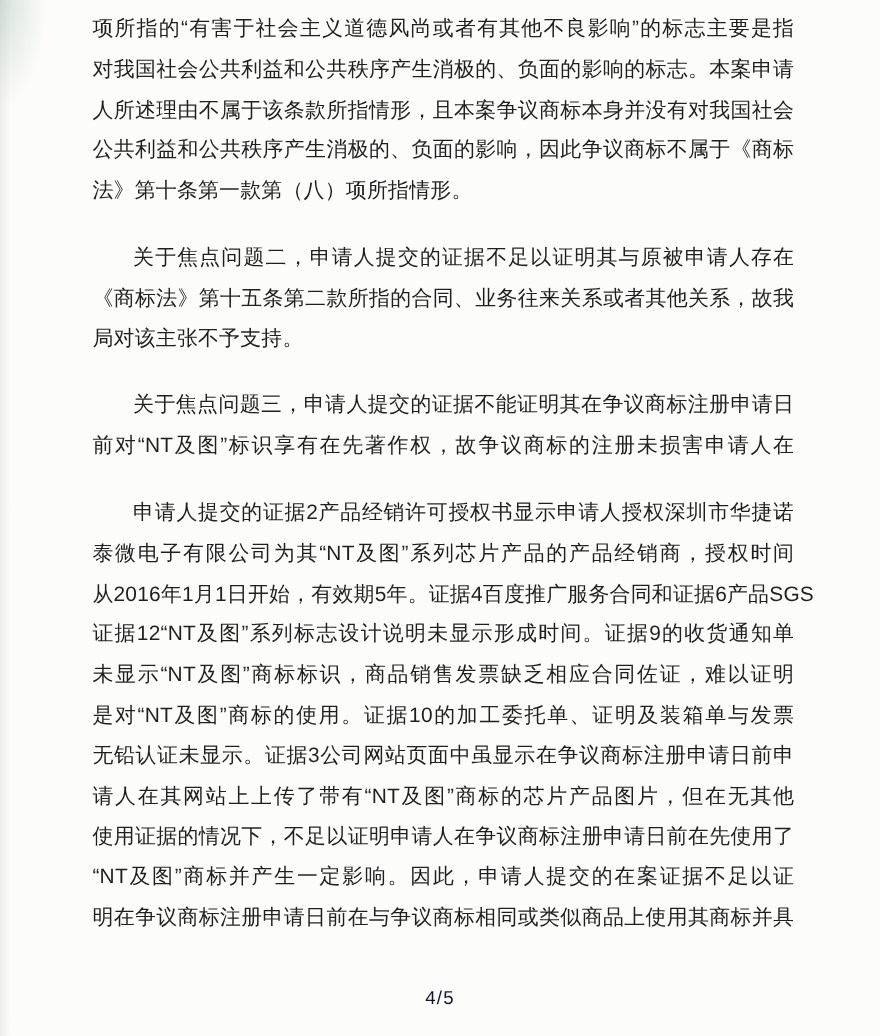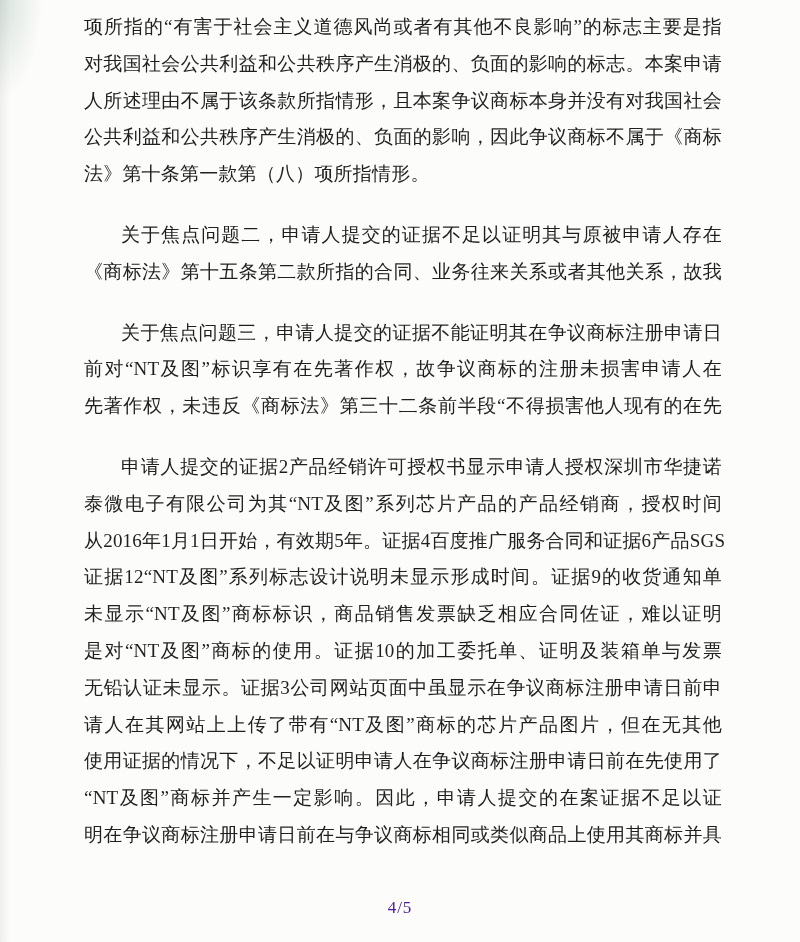--- a/index.html
+++ b/index.html
@@ -6,21 +6,21 @@
     margin: 0;
     padding: 0;
     background: #e9e9e9;
   }
   .page {
     position: relative;
     width: 800px;
     height: 942px;
     background: #fcfcfa;
     overflow: hidden;
-    font-family: Liberation Serif, serif;
+    font-family: Liberation Sans, sans-serif;
   }
   
   .scan-corner {
     position: absolute;
     left: 0; top: 0;
     width: 70px; height: 160px;
     background: radial-gradient(ellipse 60px 140px at 0% 0%, rgba(160,185,172,0.40), rgba(160,185,172,0.0) 70%);
     pointer-events: none;
   }
   .scan-edge {
@@ -55,21 +55,21 @@
     text-align-last: left;
   }
   .footer {
     position: absolute;
     left: 0;
     top: 898px;
     width: 100%;
     text-align: center;
     font-size: 17px;
     letter-spacing: 1px;
-    color: #4c1d95;
+    color: #0f172a;
   }
 </style>
 </head>
 <body>
 
 <div class="page">
 
   <div class="scan-corner"></div>
   <div class="scan-edge"></div>
 
@@ -79,26 +79,26 @@
       <div class="ln">项所指的“有害于社会主义道德风尚或者有其他不良影响”的标志主要是指</div>
       <div class="ln">对我国社会公共利益和公共秩序产生消极的、负面的影响的标志。本案申请</div>
       <div class="ln">人所述理由不属于该条款所指情形，且本案争议商标本身并没有对我国社会</div>
       <div class="ln">公共利益和公共秩序产生消极的、负面的影响，因此争议商标不属于《商标</div>
       <div class="ln end">法》第十条第一款第（八）项所指情形。</div>
     </div>
 
     <div>
       <div class="ln first">关于焦点问题二，申请人提交的证据不足以证明其与原被申请人存在</div>
       <div class="ln">《商标法》第十五条第二款所指的合同、业务往来关系或者其他关系，故我</div>
+      <div class="ln end">局对该主张不予支持。</div>
     </div>
 
     <div>
       <div class="ln first">关于焦点问题三，申请人提交的证据不能证明其在争议商标注册申请日</div>
       <div class="ln">前对“NT及图”标识享有在先著作权，故争议商标的注册未损害申请人在</div>
-      <div class="ln">先著作权，未违反《商标法》第三十二条前半段“不得损害他人现有的在先</div>
     </div>
 
     <div>
       <div class="ln first">申请人提交的证据2产品经销许可授权书显示申请人授权深圳市华捷诺</div>
       <div class="ln">泰微电子有限公司为其“NT及图”系列芯片产品的产品经销商，授权时间</div>
       <div class="ln">从2016年1月1日开始，有效期5年。证据4百度推广服务合同和证据6产品SGS</div>
       <div class="ln">证据12“NT及图”系列标志设计说明未显示形成时间。证据9的收货通知单</div>
       <div class="ln">未显示“NT及图”商标标识，商品销售发票缺乏相应合同佐证，难以证明</div>
       <div class="ln">是对“NT及图”商标的使用。证据10的加工委托单、证明及装箱单与发票</div>
       <div class="ln">无铅认证未显示。证据3公司网站页面中虽显示在争议商标注册申请日前申</div>

